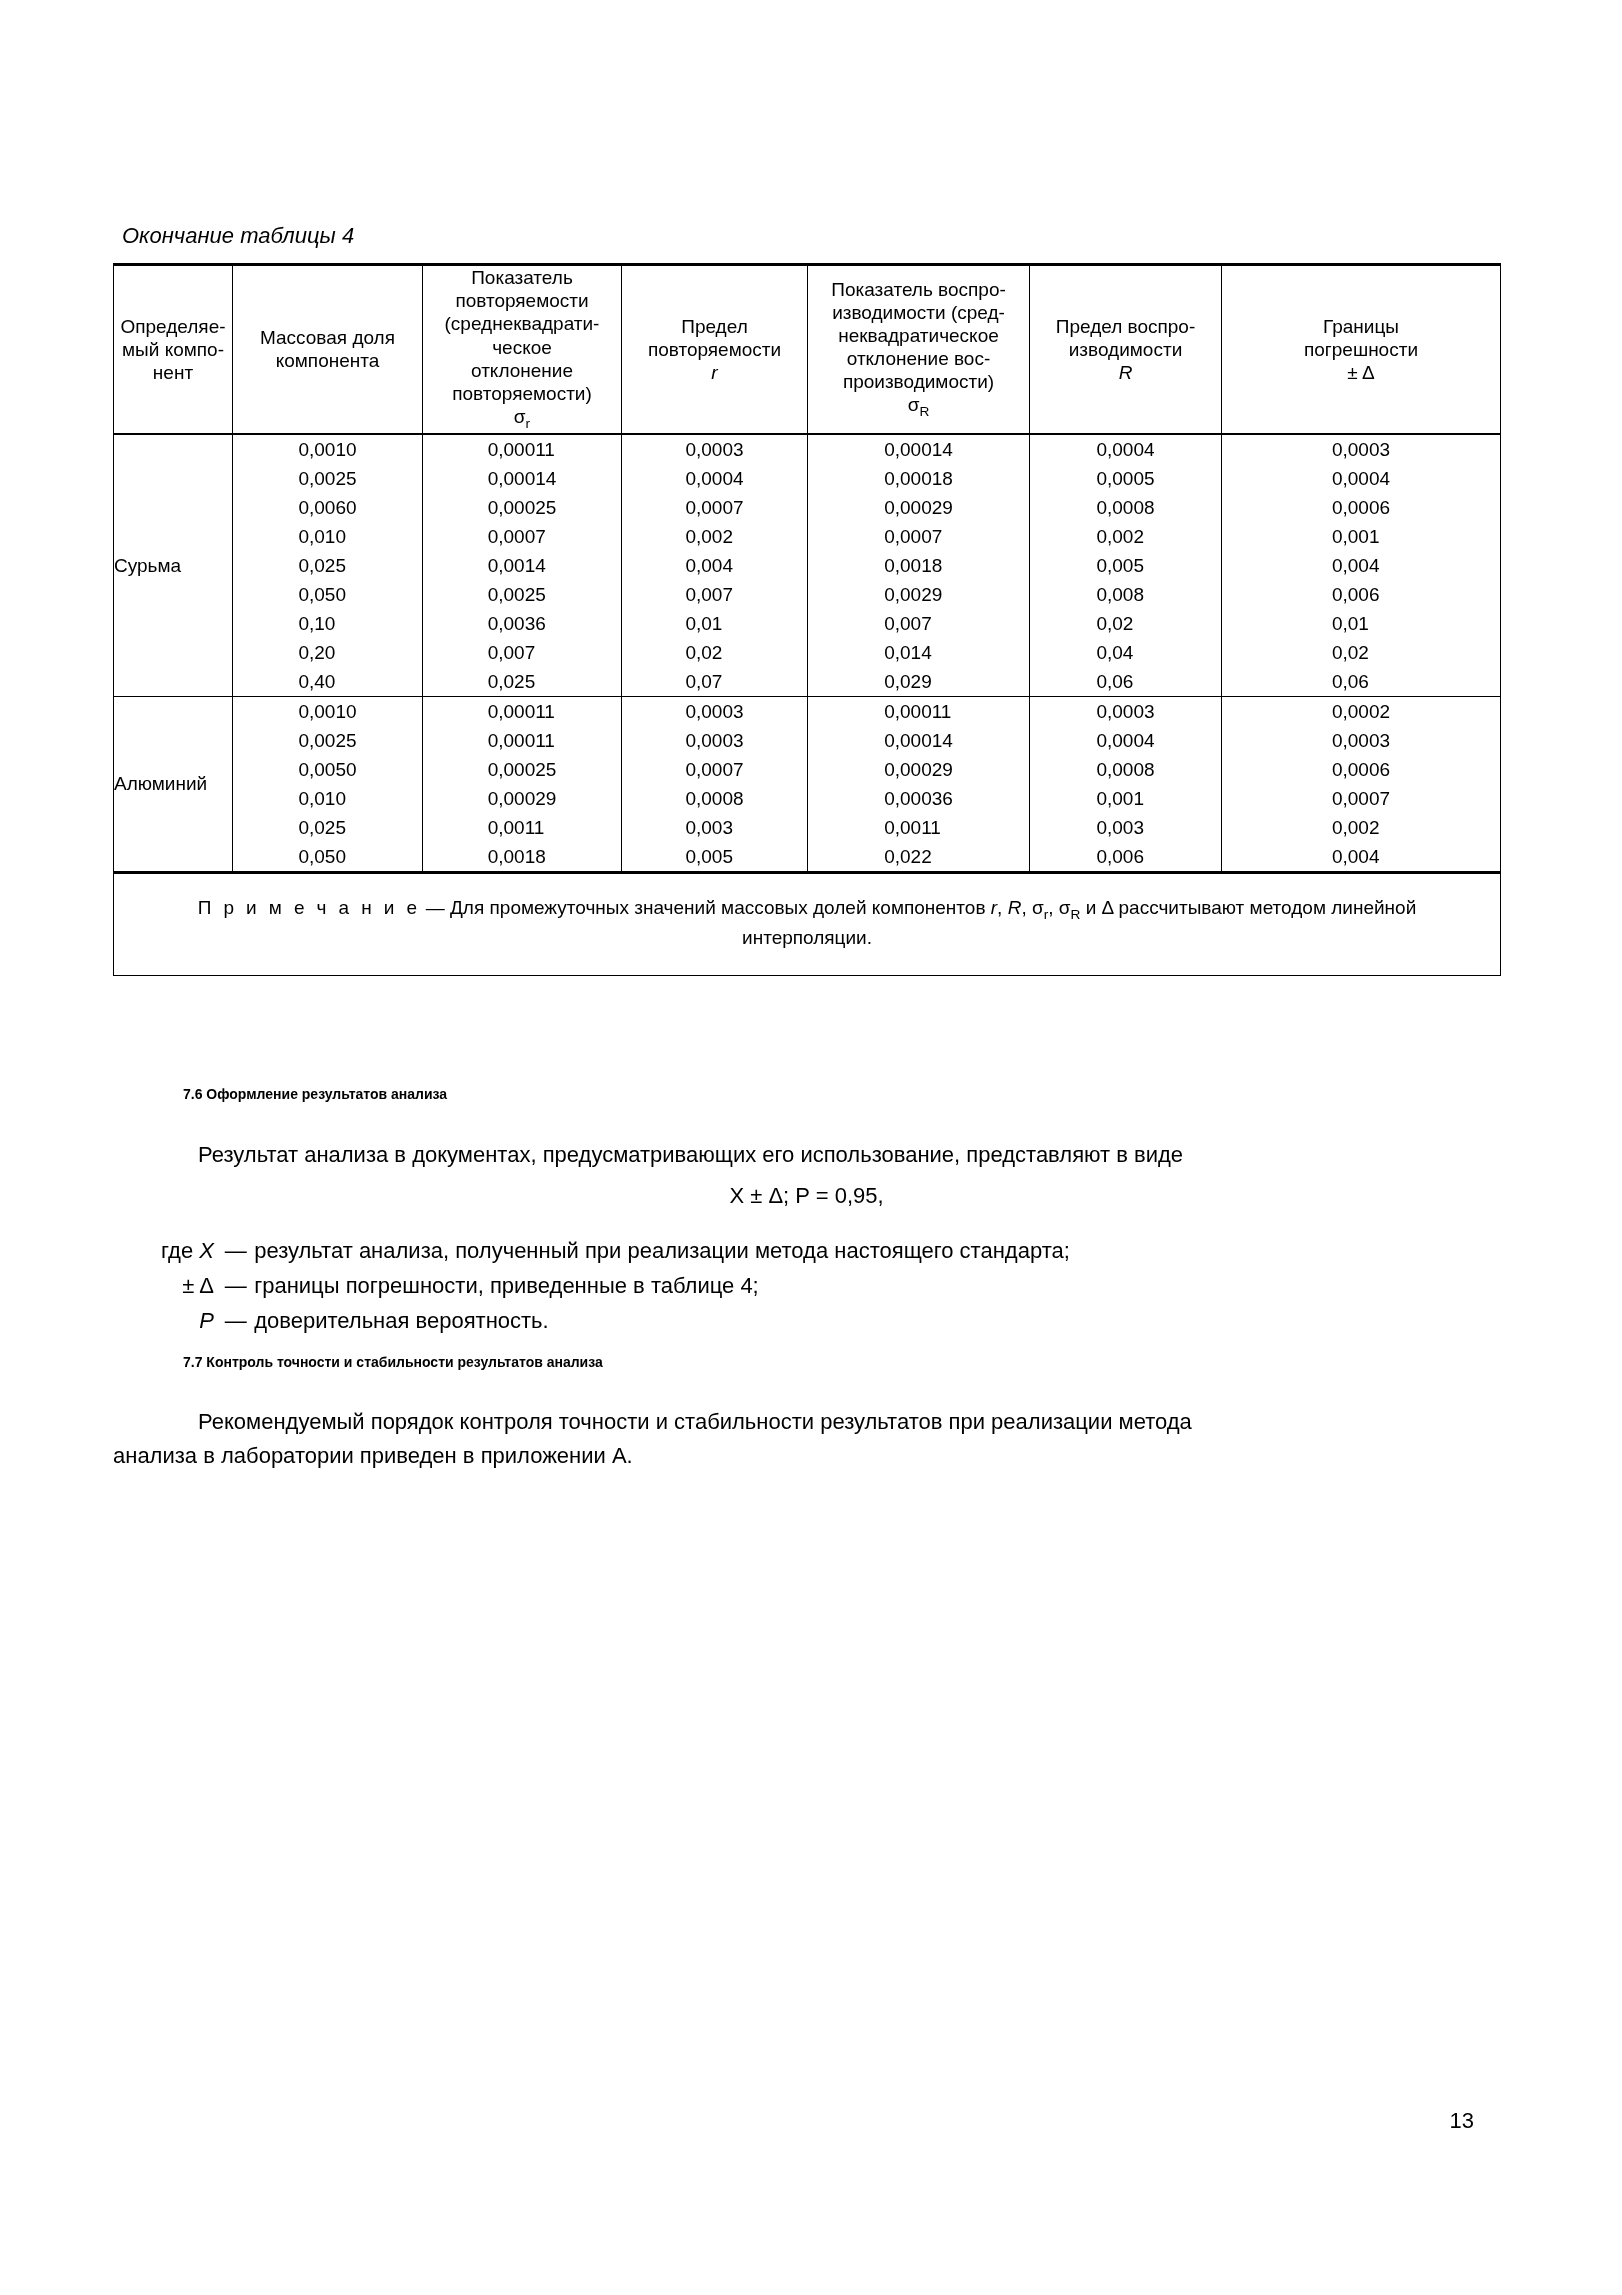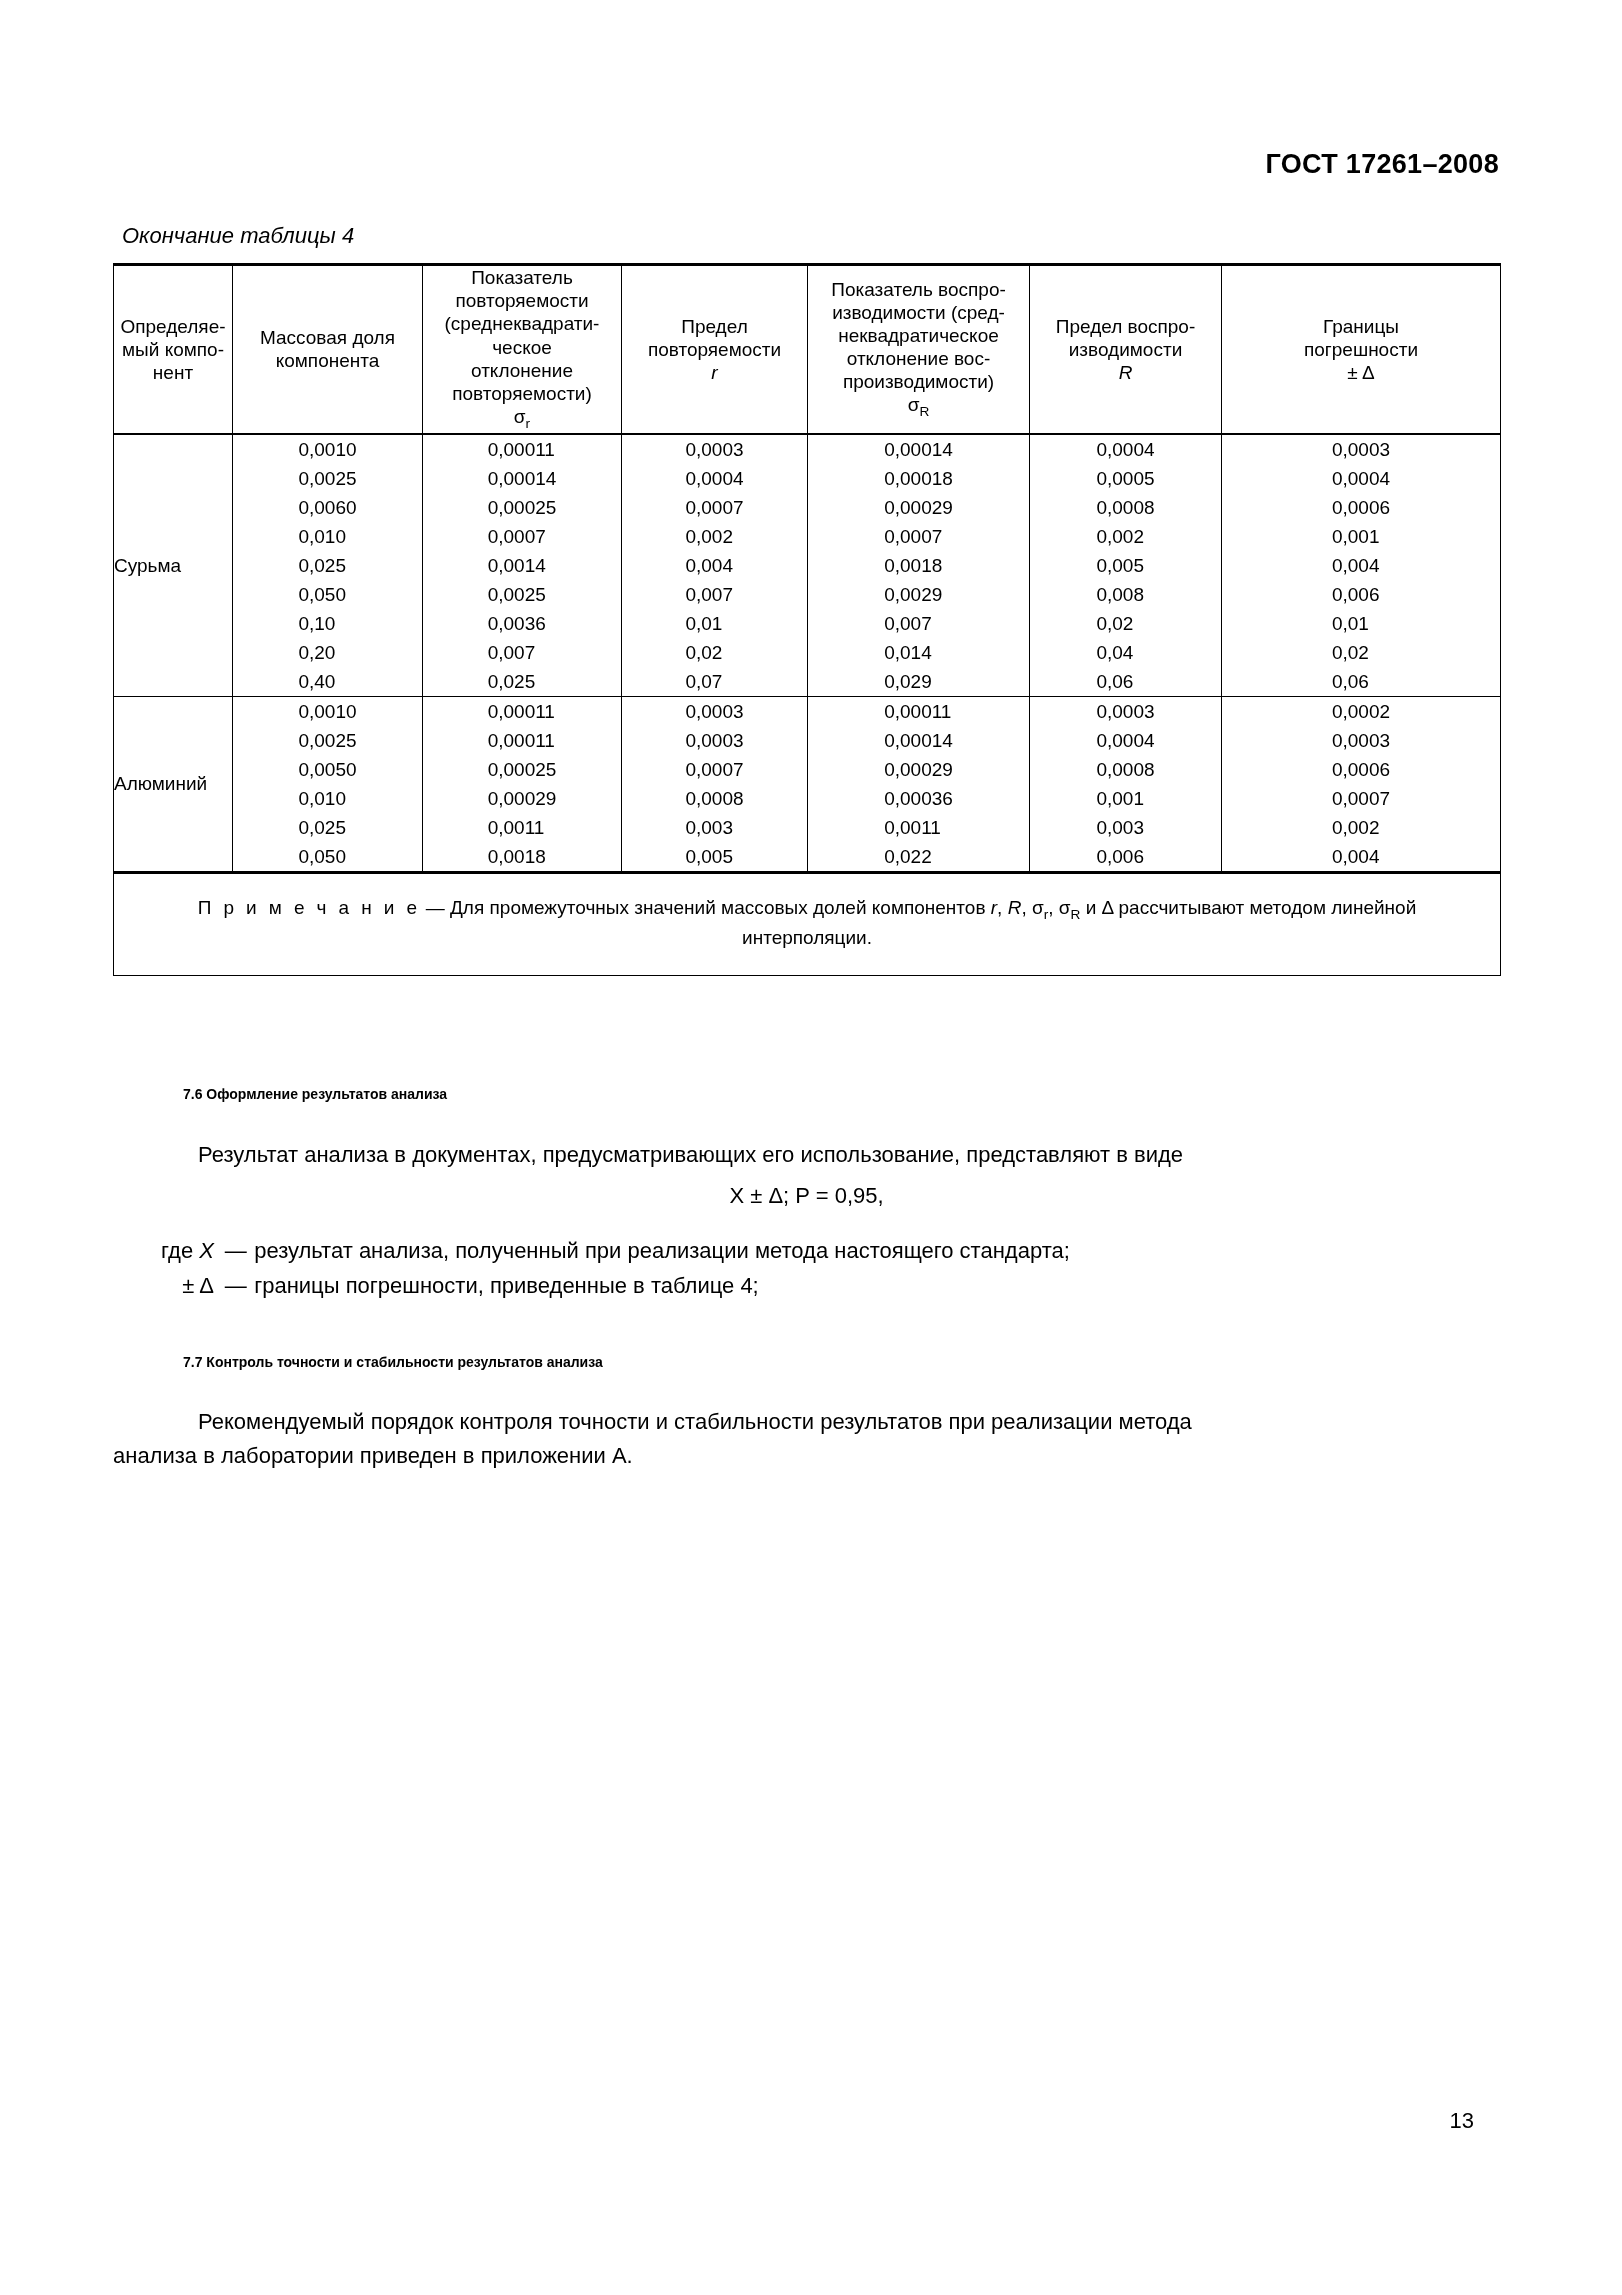--- a/index.html
+++ b/index.html
@@ -185,21 +185,20 @@
     width: 1474px;
     text-align: right;
     font-size: 22px;
   }
 </style>
 </head>
 <body>
 
 <div class="page">
 
-  <div class="doc-header">ГОСТ 17261–2008</div>
 
   <div class="table-caption">Окончание таблицы 4</div>
 
   <div class="data-table-wrap">
     <table class="data-table">
       <colgroup>
         <col style="width:119px">
         <col style="width:190px">
         <col style="width:199px">
         <col style="width:186px">
@@ -424,20 +423,23 @@
 
   <div class="formula" style="top:1183px;">X ± Δ;    P = 0,95,</div>
 
   <div class="where-block" style="left:113px; top:1240px;">
     <span class="row">
       <span class="lead"><span>где</span> <span class="sym">X</span></span><span class="dash">—</span><span>результат анализа, полученный при реализации метода настоящего стандарта;</span>
     </span>
     <span class="row">
       <span class="lead">± Δ</span><span class="dash">—</span><span>границы погрешности, приведенные в таблице 4;</span>
     </span>
+    <span class="row">
+      <span class="lead sym">P</span><span class="dash">—</span><span>доверительная вероятность.</span>
+    </span>
   </div>
 
   <div class="section-heading" style="left:183px; top:1354px;">7.7  Контроль точности и стабильности результатов анализа</div>
 
   <div class="body-par" style="left:198px; top:1406px; width:1314px;">Рекомендуемый порядок контроля точности и стабильности результатов при реализации метода</div>
   <div class="body-par" style="left:113px; top:1440px; width:1314px;">анализа в лаборатории приведен в приложении А.</div>
 
   <div class="page-number">13</div>
 
 </div>

